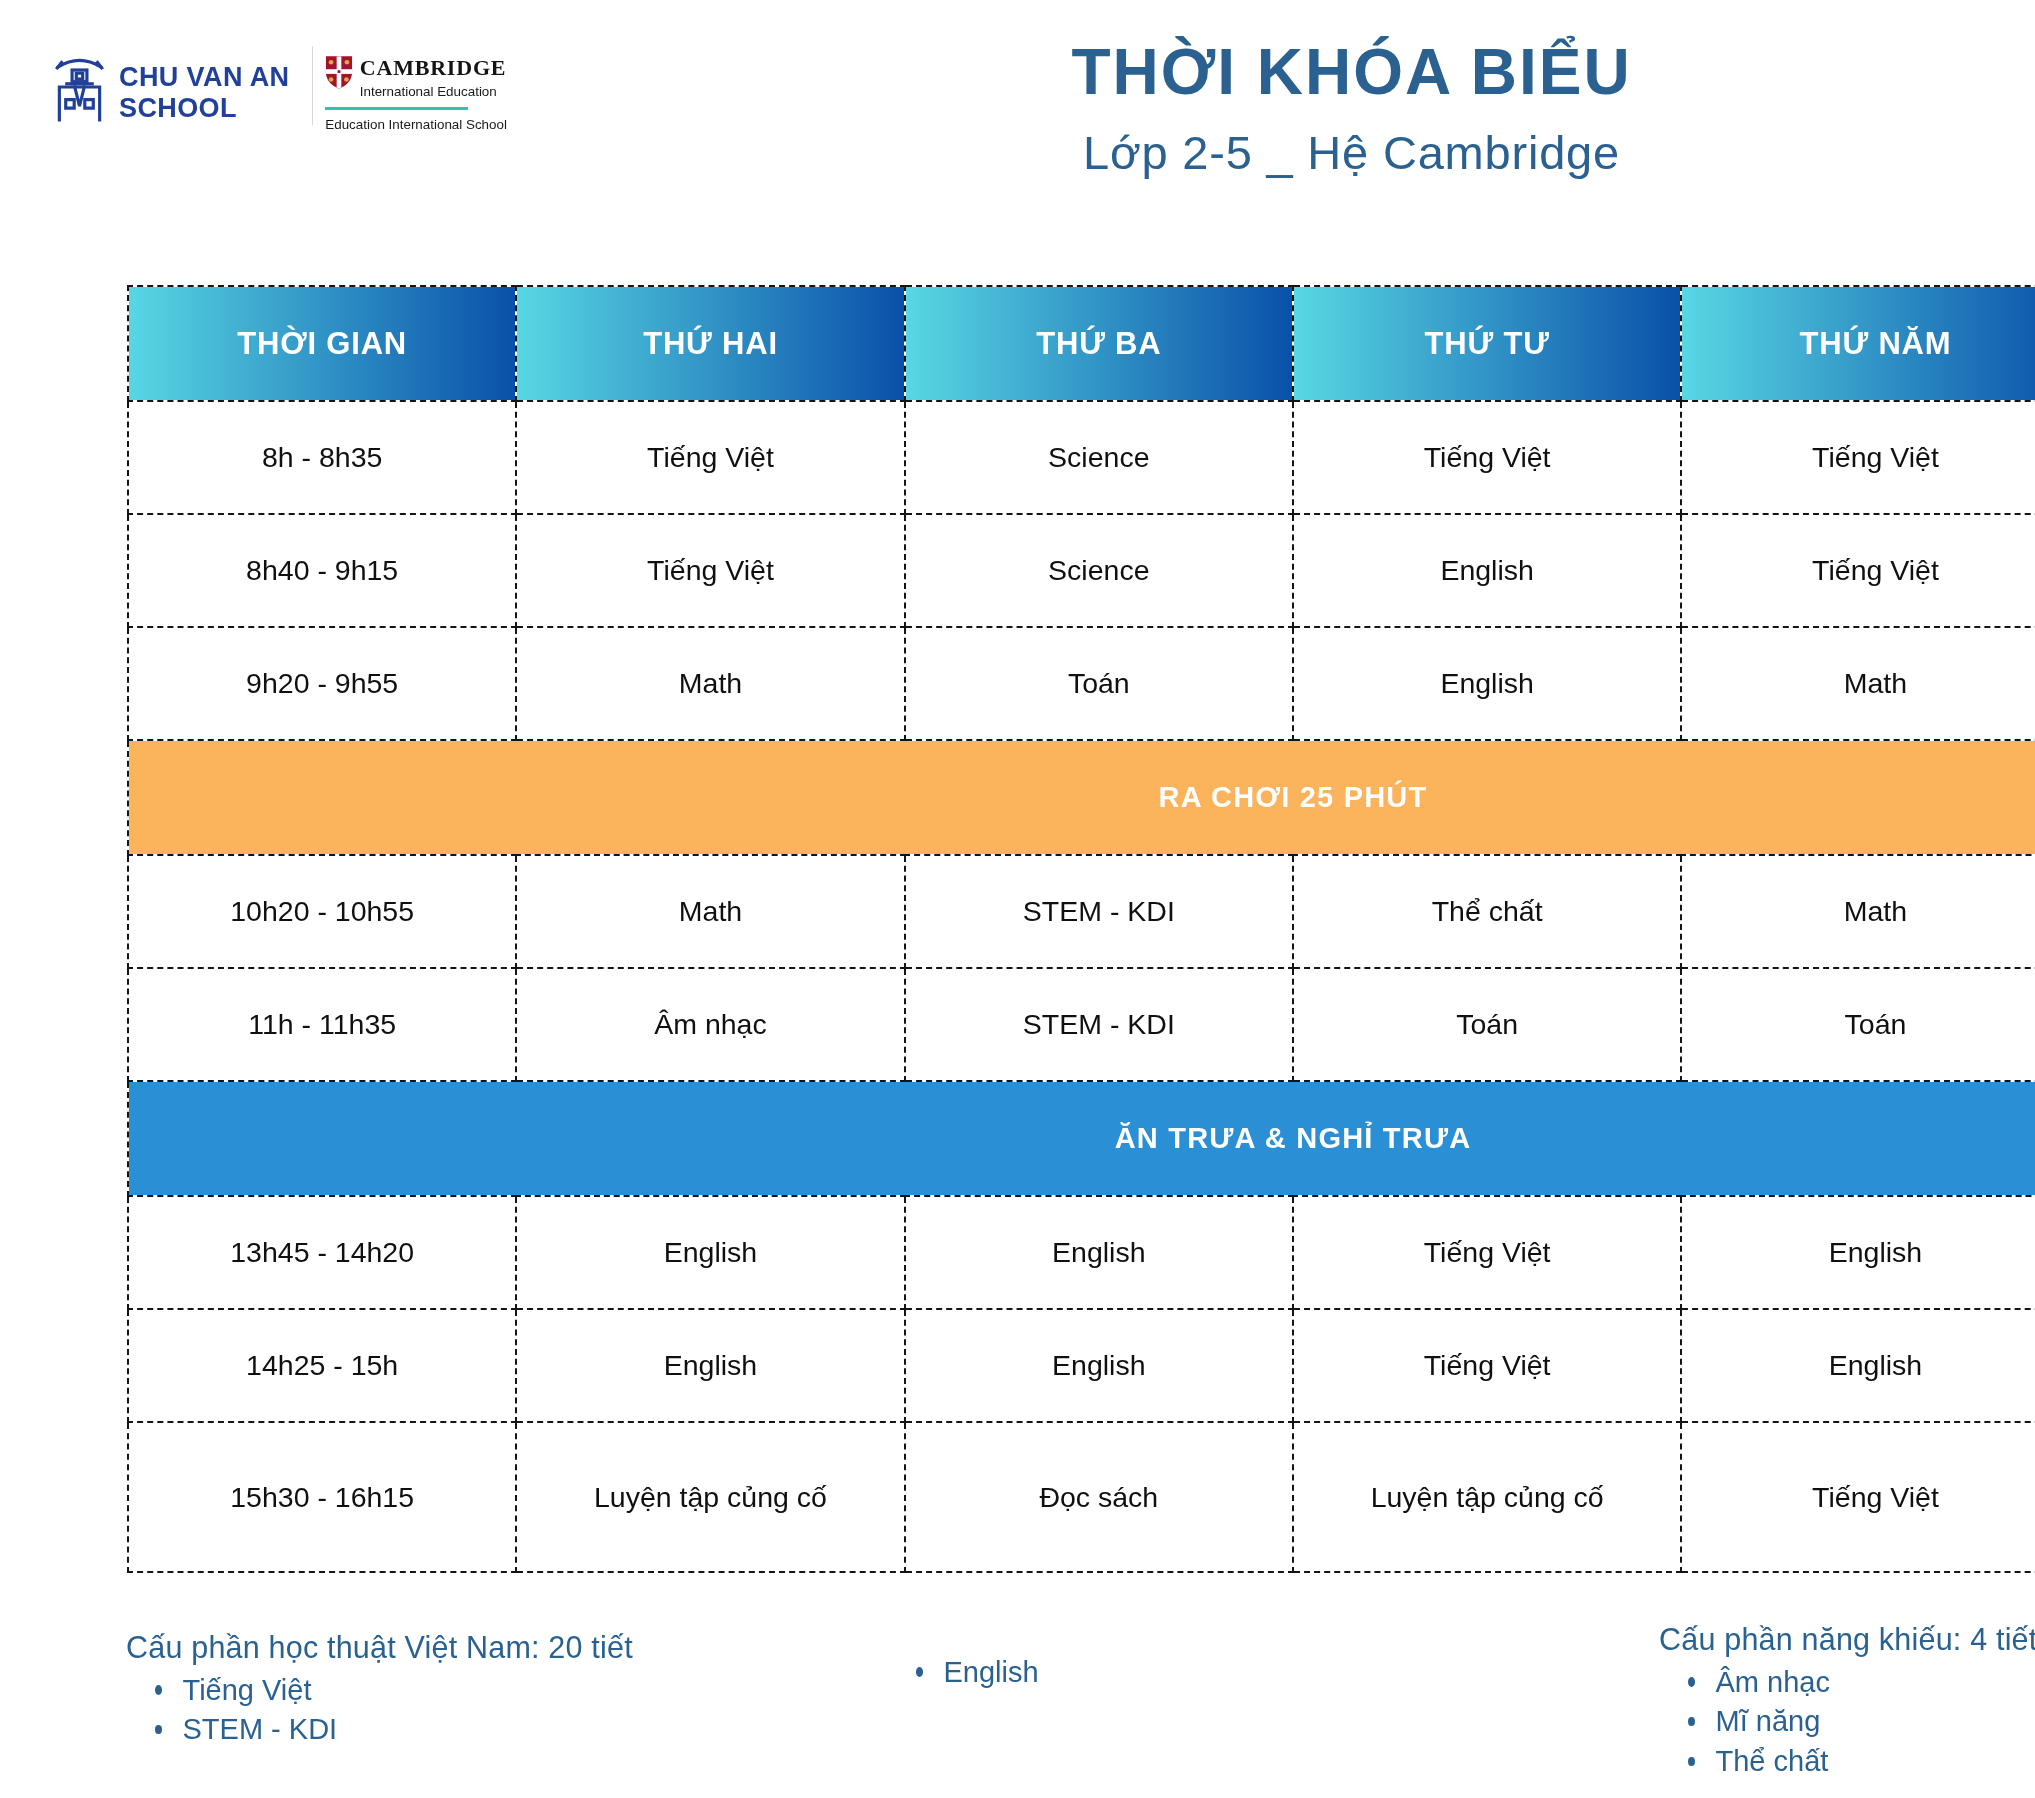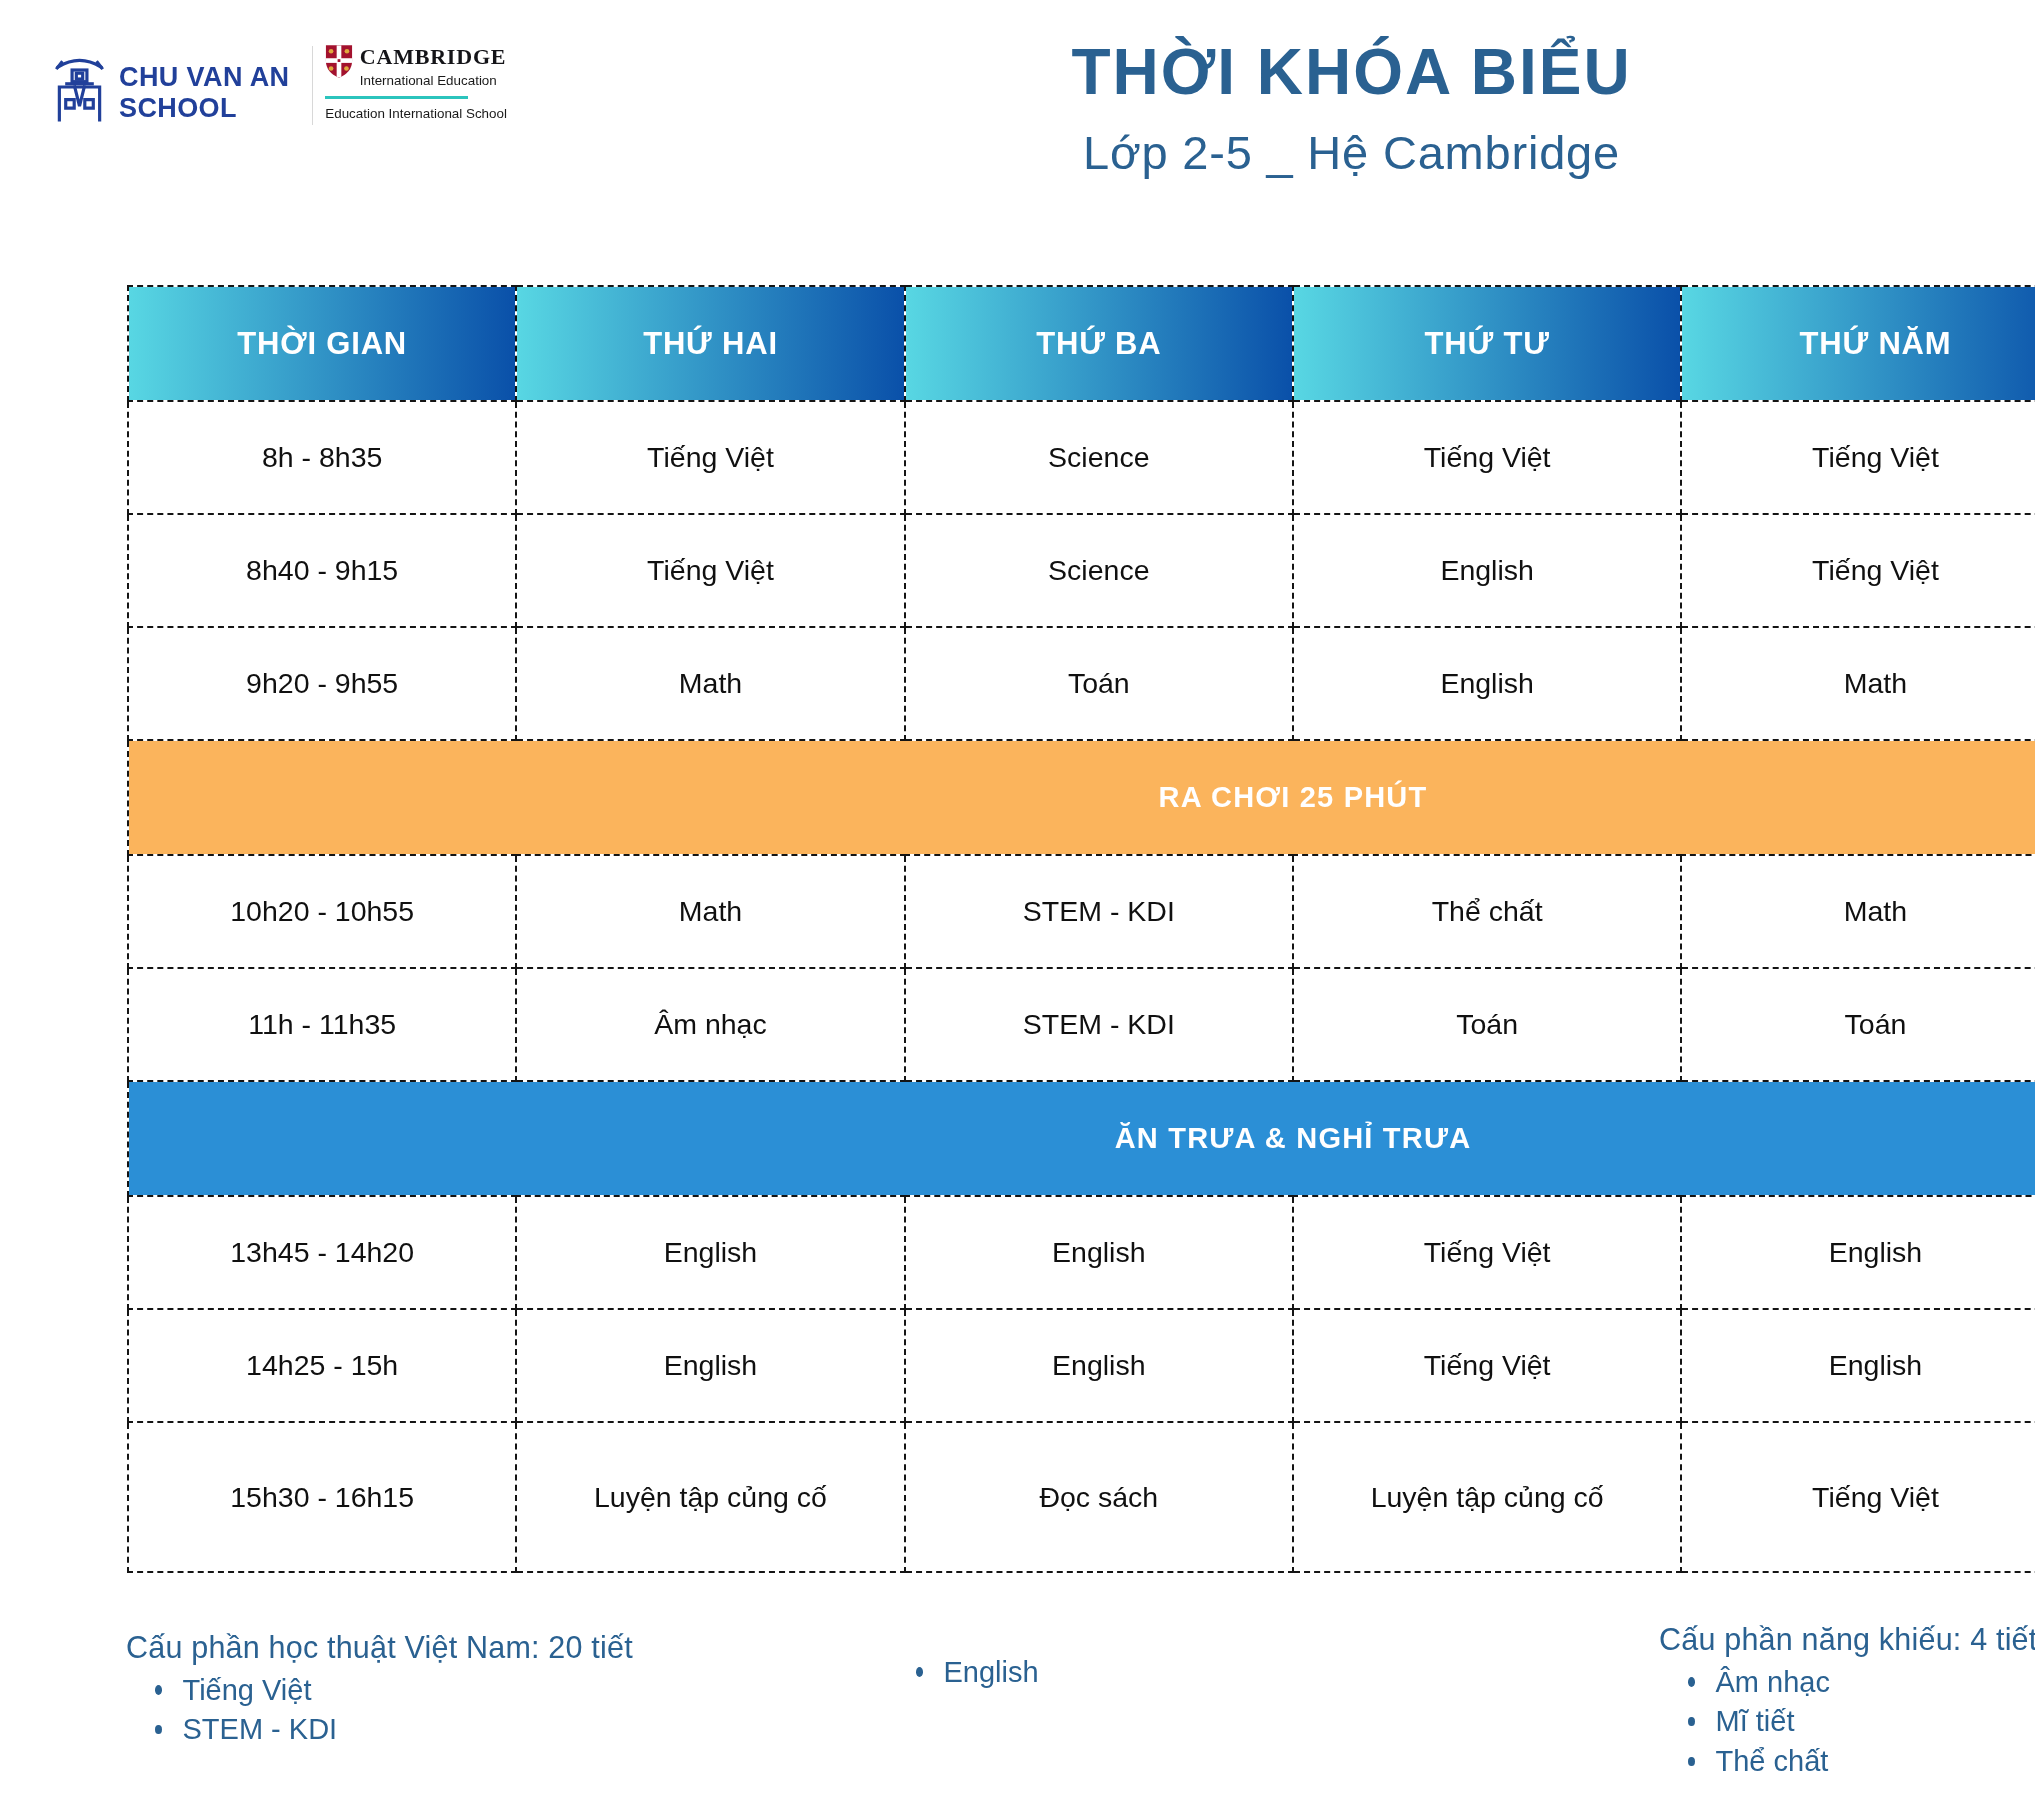--- a/index.html
+++ b/index.html
@@ -7,21 +7,21 @@
     position:relative; width:2544px; height:1799px; overflow:hidden;
     background:#ffffff; font-family:"Liberation Sans", sans-serif;
   }
 
   
   .topbar{position:absolute; left:53px; top:43px; display:flex; align-items:flex-start;}
   .brand-left{display:flex; align-items:flex-end;}
   .school-logo{width:53px; height:73px; margin-top:8.1px;}
   .school-name{margin-left:13px; font-weight:bold; color:var(--logo-blue); font-size:27px; line-height:1.15; letter-spacing:0.4px; margin-top:11.4px;}
   .brand-divider{width:1.2px; height:79px; background:#d8d8d8; margin:3.3px 12.2px 0 22.4px;}
-  .brand-right{margin-top:1px;}
+  .brand-right{margin-top:12px;}
   .cam-top{display:flex; align-items:flex-start;}
   .cam-shield{width:28px; height:35px;}
   .cam-text{margin-left:6.5px;}
   .cam-word{font-family:"Liberation Serif", serif; font-weight:bold; font-size:22px; letter-spacing:0.8px; color:#141418;}
   .cam-sub{font-size:13.4px; color:#1a1a1a; margin-top:3.3px;}
   .cam-line{height:2.4px; width:143px; background:var(--teal-line); margin:8.1px 0 7.3px;}
   .cam-school{font-size:13.4px; color:#1a1a1a;}
 
   
   .titles{position:absolute; left:159px; right:0; top:35px; text-align:center; color:var(--title-blue);}
@@ -223,21 +223,21 @@
         </div>
       </div>
       <div class="note note-3">
         <div class="note-heading">Cấu phần năng khiếu: 4 tiết</div>
         <div class="note-item">
           <span class="dot"></span>
           <span class="item-label">Âm nhạc</span>
         </div>
         <div class="note-item">
           <span class="dot"></span>
-          <span class="item-label">Mĩ tiết</span>
+          <span class="item-label">Mĩ năng</span>
         </div>
         <div class="note-item">
           <span class="dot"></span>
           <span class="item-label">Thể chất</span>
         </div>
       </div>
     </footer>
 
 </div>
 

